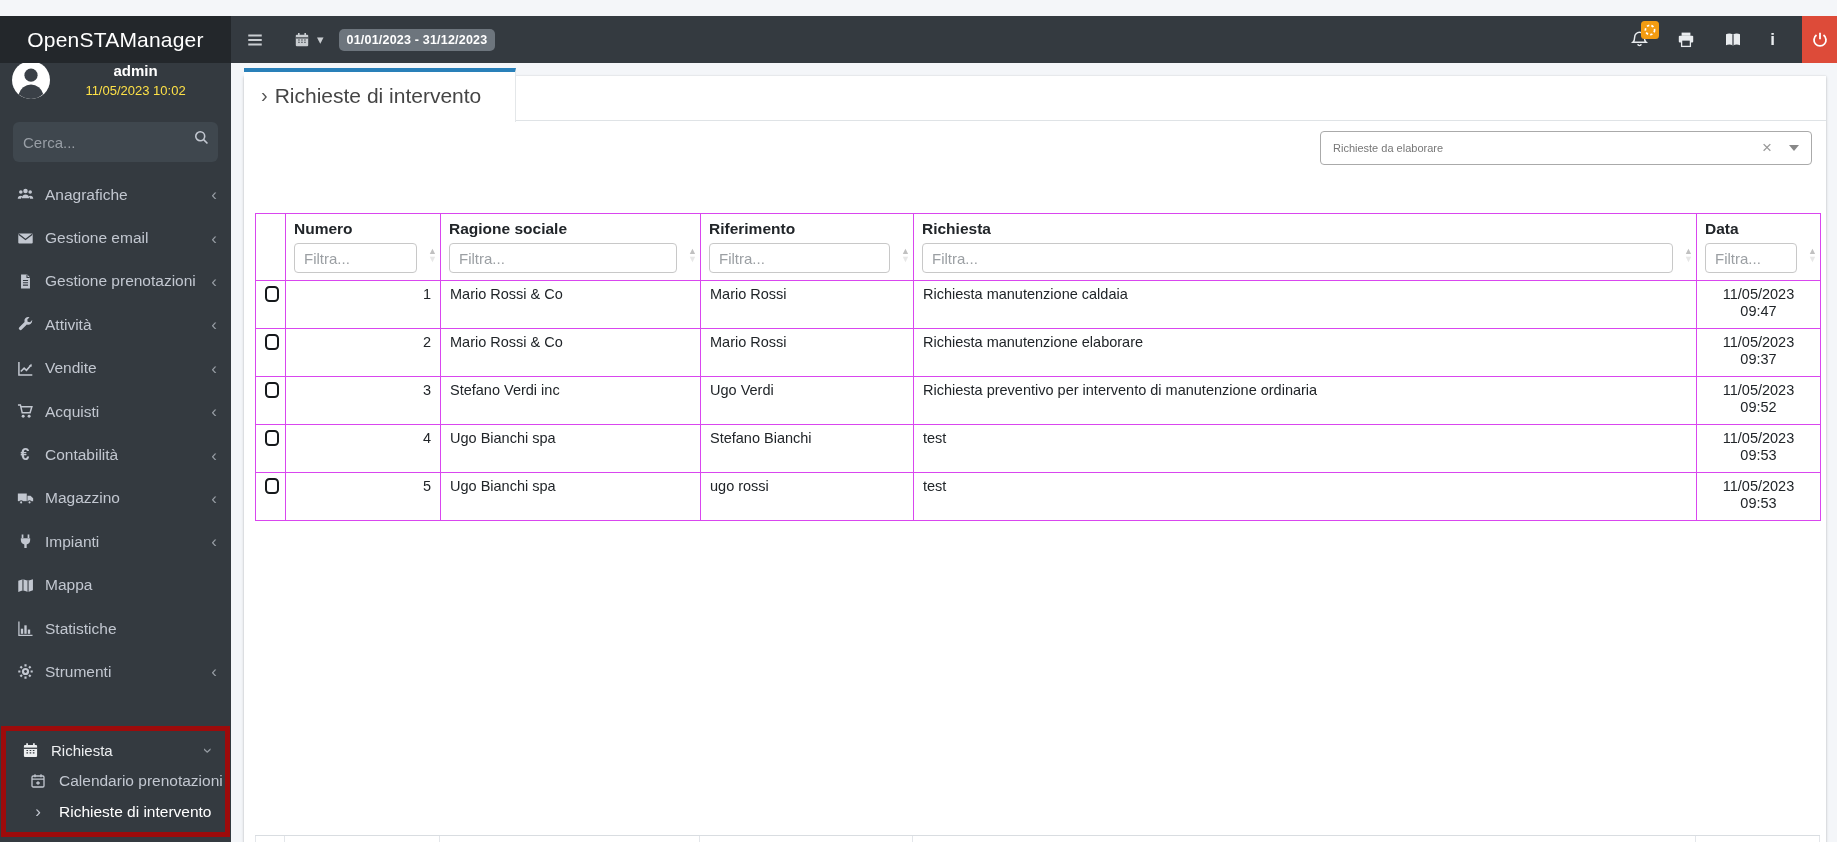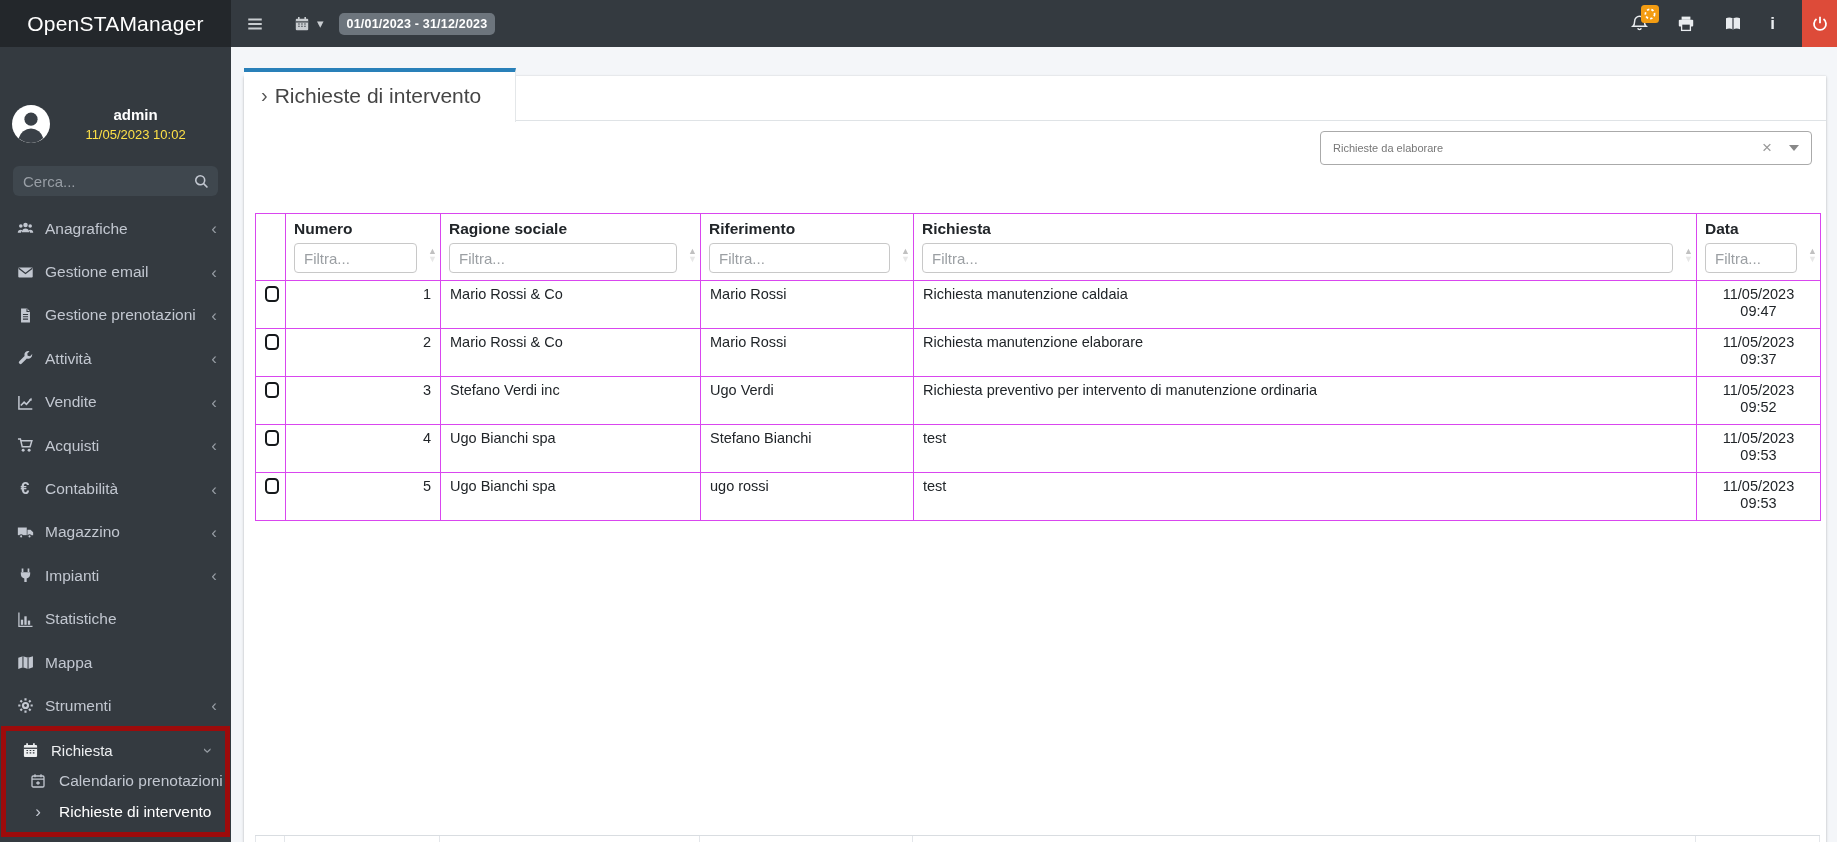--- a/index.html
+++ b/index.html
@@ -6,21 +6,21 @@
   html,body { width: 1837px; height: 842px; }
   body {
     position: relative; overflow: hidden;
     background: #f4f6f9;
     font-family: "Liberation Sans", sans-serif;
     color: #212529;
   }
   svg { display: block; }
 
   
-  .navbar { position: absolute; top: 0; left: 0; right: 0; height: 47px;
+  .navbar { position: absolute; top: 16px; left: 0; right: 0; height: 47px;
     background: #343a40; display: flex; align-items: center; z-index: 20; }
   .brand { width: 231px; height: 47px; background: #23272b; color: #fff;
     font-size: 21px; display: flex; align-items: center; justify-content: center;
     letter-spacing: .2px; flex: none; }
   .nav-left { display: flex; align-items: center; padding-left: 14px; color: #c9cdd1; }
   .nav-ic { width: 20px; height: 20px; color: #c9cdd1; display: flex;
     align-items: center; justify-content: center; cursor: pointer; }
   .cal-group { display: flex; align-items: center; margin-left: 27px; }
   .caret-glyph { font-size: 13px; color: #c9cdd1; margin-left: 5px; }
   .date-badge { margin-left: 15px; background: #6d757d; color: #fff;
@@ -30,27 +30,27 @@
   .nav-right .nav-ic { margin-right: 27px; color: #e9ecef; }
   .bell-wrap { position: relative; }
   .spinner-badge { position: absolute; top: -9px; right: -10px; width: 18px; height: 18px; }
   .info-glyph { font-size: 17px; font-weight: bold; color: #e9ecef; width: auto; margin-right: 20px; }
   .power-btn { width: 35px; height: 47px; background: #dd4b39; display: flex;
     align-items: center; justify-content: center; cursor: pointer; }
 
   
   .sidebar { position: absolute; top: 47px; left: 0; width: 231px; bottom: 0;
     background: #343a40; z-index: 10; }
-  .user-panel { display: flex; align-items: center; padding: 14px 10px 0 12px; margin-top: 44px; }
+  .user-panel { display: flex; align-items: center; padding: 14px 10px 0 12px; }
   .avatar { width: 38px; height: 38px; flex: none; }
   .user-info { flex: 1; text-align: center; }
   .user-name { color: #fff; font-weight: bold; font-size: 15px; }
   .user-date { color: #fde047; font-size: 13px; margin-top: 4px; }
   .search-wrap { margin: 23px 13px 0; position: relative; }
-  .search-input { width: 100%; height: 30px; background: #3f474e; border: none;
+  .search-input { width: 100%; height: 40px; background: #3f474e; border: none;
     border-radius: 6px; color: #fff; padding: 0 32px 0 10px; font-size: 15px; outline: none; }
   .search-input::placeholder { color: #989ea5; }
   .search-btn { position: absolute; right: 8px; top: 7px; width: 17px; height: 17px;
     color: #c2c7d0; cursor: pointer; }
   .nav-menu { margin-top: 11px; }
   .nav-item { height: 43.4px; display: flex; align-items: center; padding: 0 14px;
     color: #c2c7d0; font-size: 15.5px; cursor: pointer; }
   .nav-icn { width: 22px; display: flex; justify-content: center; flex: none; }
   .nav-icn svg { width: 17px; height: 17px; }
   .glyph-icon { font-size: 16px; font-weight: bold; line-height: 1; }
@@ -293,36 +293,36 @@
             <path d="M5.2 1.4v3.4M10.8 1.4v3.4" stroke="currentColor" stroke-width="1.6"></path>
             <path d="M3.6 5h8.8v1.7a4.4 4.4 0 0 1-3.3 4.2V14H6.9v-3.1A4.4 4.4 0 0 1 3.6 6.7z"></path>
           </svg>
         </span>
         <span class="nav-label">Impianti</span>
         <span class="nav-chev">‹</span>
       </div>
       <div class="nav-item">
         <span class="nav-icn">
           <svg viewBox="0 0 16 16" fill="currentColor">
+            <path d="M1.2 3.6 5.6 2l4.8 1.6L15 2v10.4l-4.6 1.6-4.8-1.6-4.4 1.6z"></path>
+            <path d="M5.6 2.2v10.2M10.4 3.8V14" stroke="#343a40" stroke-width="1"></path>
+          </svg>
+        </span>
+        <span class="nav-label">Mappa</span>
+      </div>
+      <div class="nav-item">
+        <span class="nav-icn">
+          <svg viewBox="0 0 16 16" fill="currentColor">
             <path d="M1.8 1.4v13h12.8" fill="none" stroke="currentColor" stroke-width="1.2"></path>
             <rect x="3.6" y="8.2" width="2.2" height="4.8"></rect>
             <rect x="6.9" y="5" width="2.2" height="8"></rect>
             <rect x="10.2" y="9" width="2.2" height="4"></rect>
           </svg>
         </span>
         <span class="nav-label">Statistiche</span>
-      </div>
-      <div class="nav-item">
-        <span class="nav-icn">
-          <svg viewBox="0 0 16 16" fill="currentColor">
-            <path d="M1.2 3.6 5.6 2l4.8 1.6L15 2v10.4l-4.6 1.6-4.8-1.6-4.4 1.6z"></path>
-            <path d="M5.6 2.2v10.2M10.4 3.8V14" stroke="#343a40" stroke-width="1"></path>
-          </svg>
-        </span>
-        <span class="nav-label">Mappa</span>
       </div>
       <div class="nav-item">
         <span class="nav-icn">
           <svg viewBox="0 0 16 16" fill="currentColor">
             <path d="M8 1.2v2M8 12.8v2M1.2 8h2M12.8 8h2M3.2 3.2l1.5 1.5M11.3 11.3l1.5 1.5M12.8 3.2l-1.5 1.5M4.7 11.3l-1.5 1.5" stroke="currentColor" stroke-width="2"></path>
             <circle cx="8" cy="8" r="3.4"></circle>
             <circle cx="8" cy="8" r="1.3" fill="#343a40"></circle>
           </svg>
         </span>
         <span class="nav-label">Strumenti</span>

